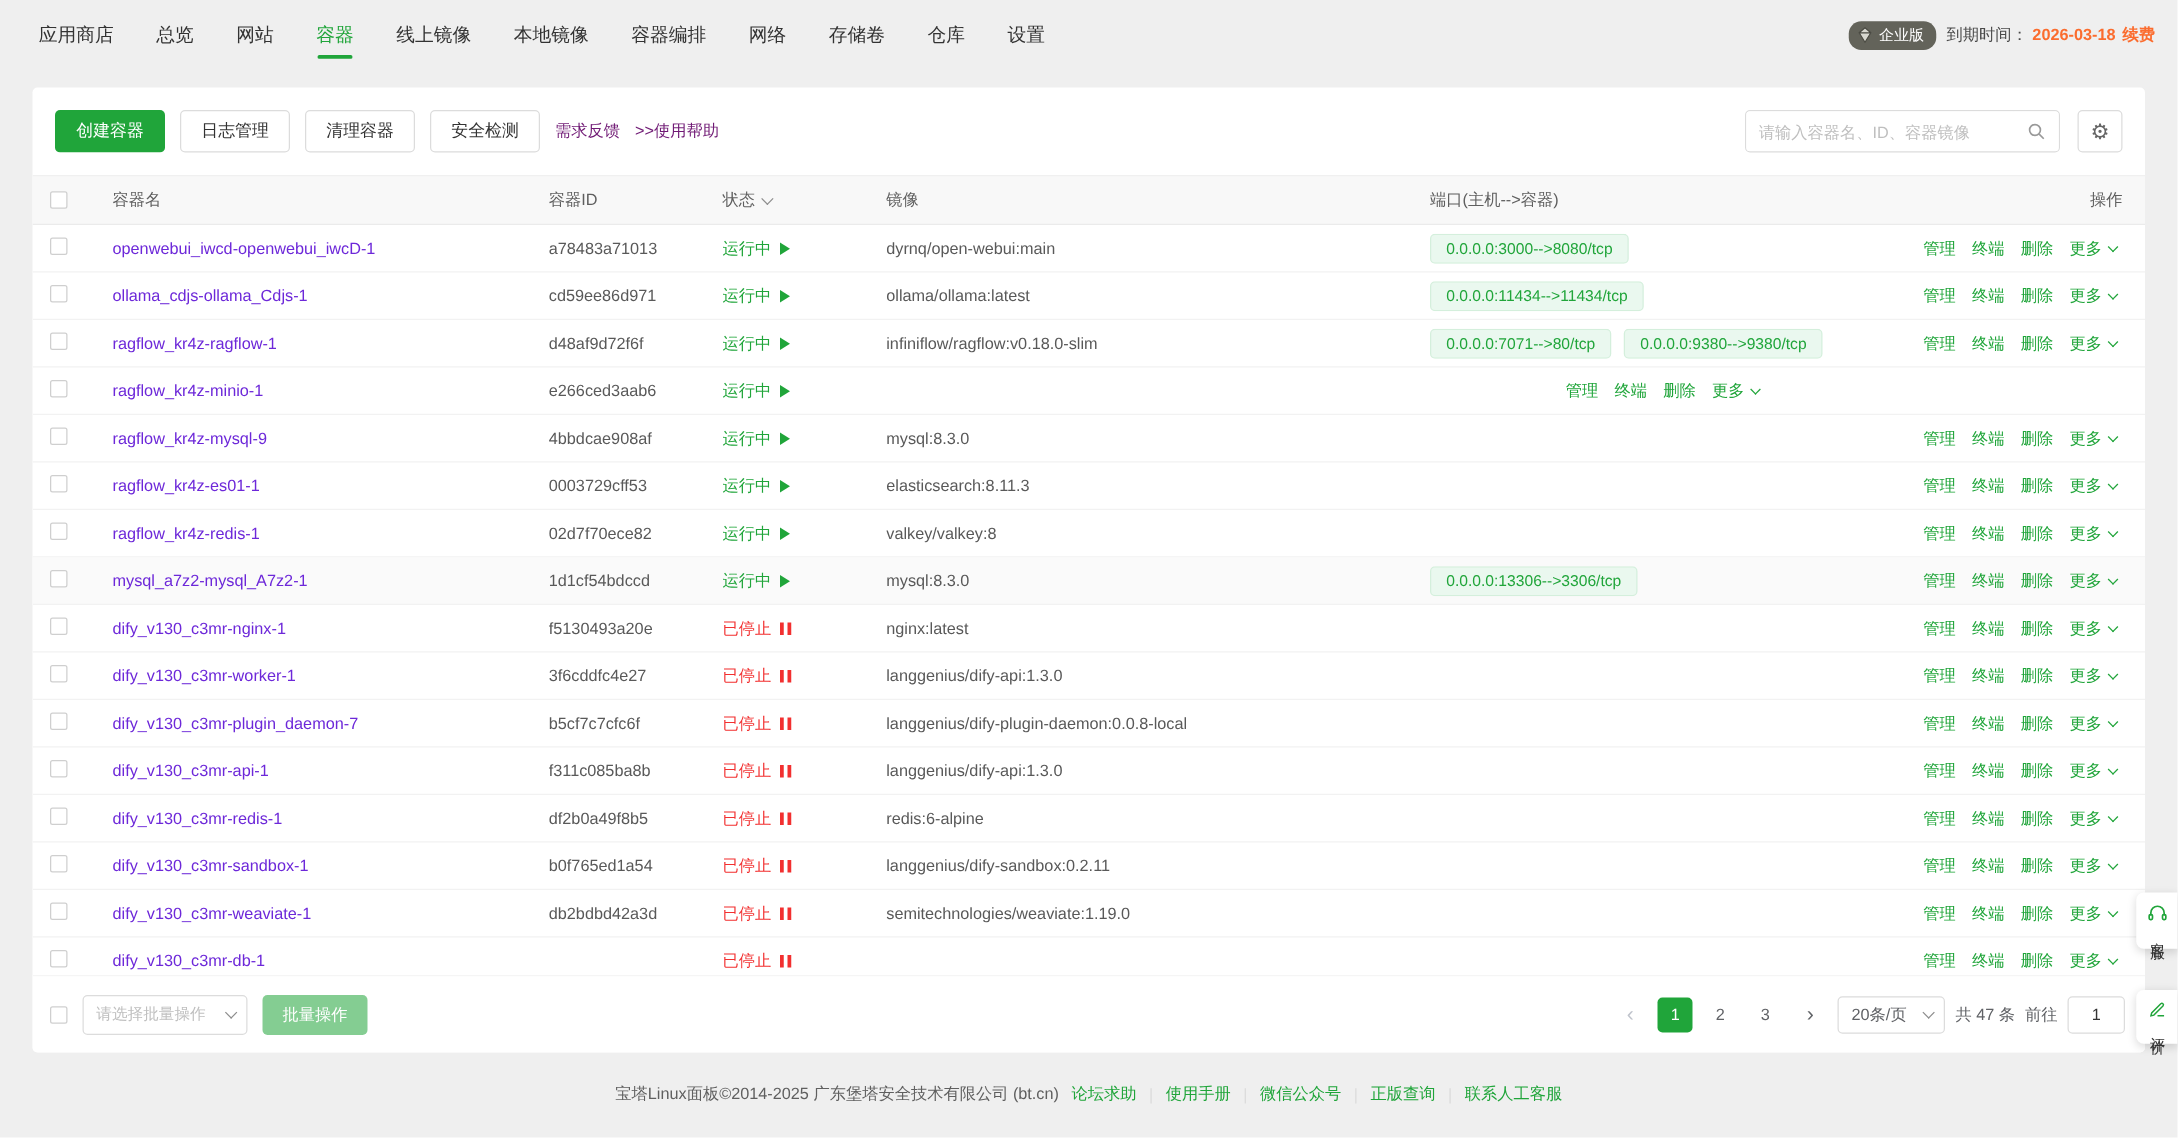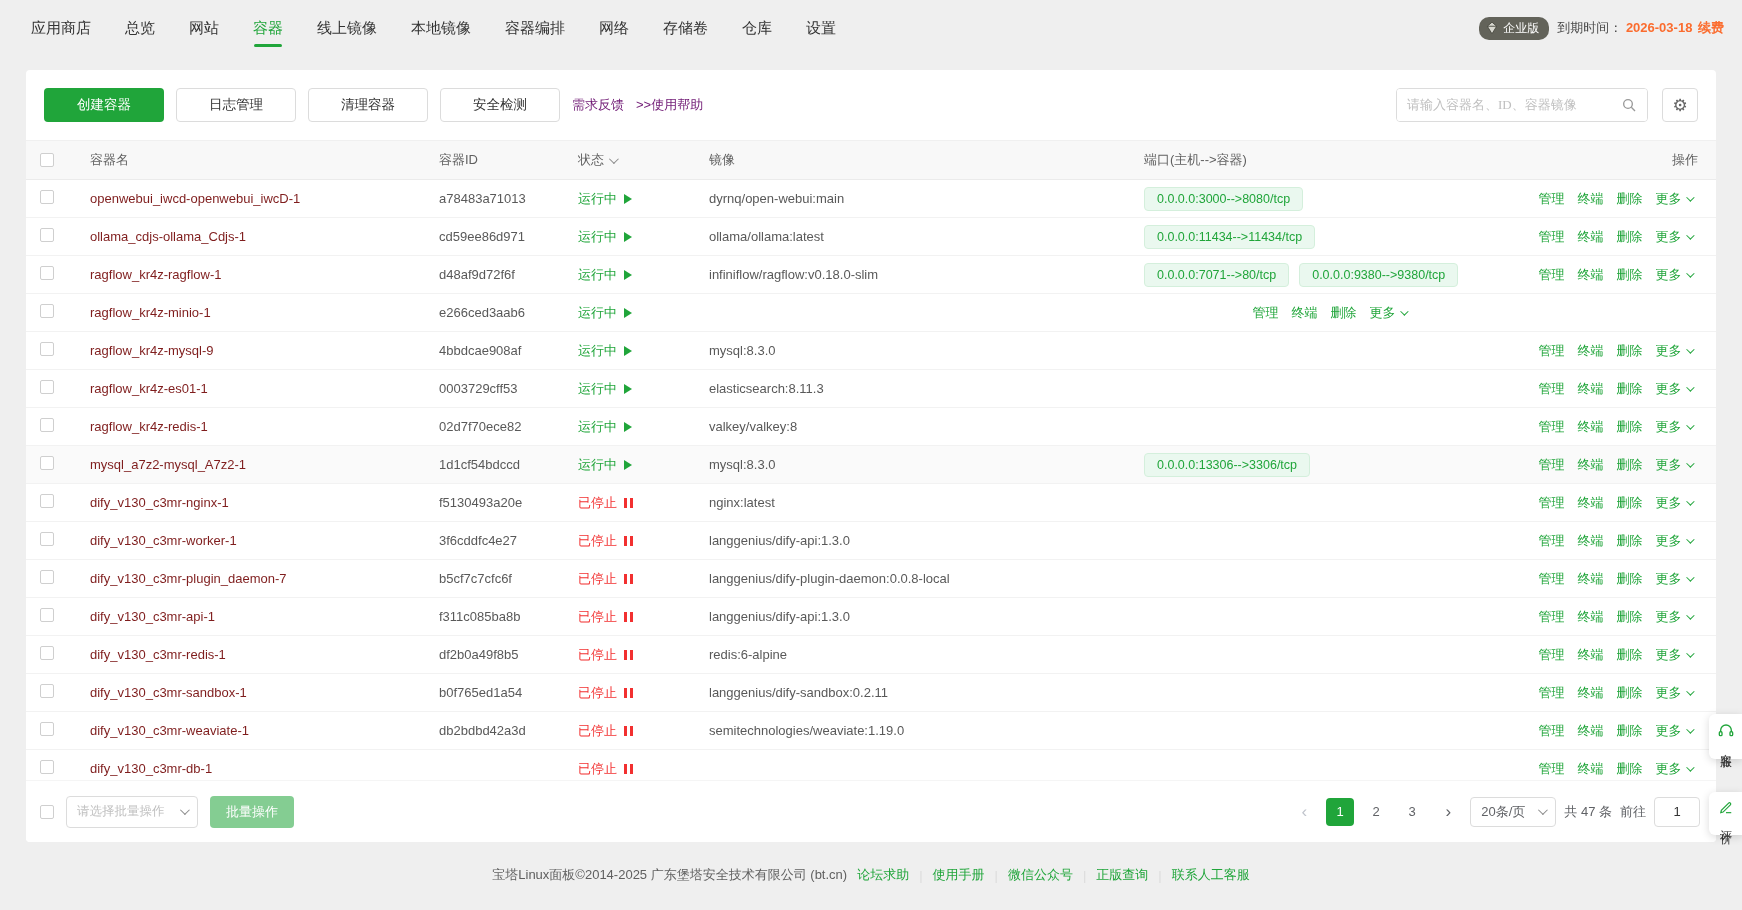--- a/index.html
+++ b/index.html
@@ -17,42 +17,42 @@
   .plan-badge{display:inline-flex;align-items:center;gap:4px;background:#63635a;color:#fff;border-radius:10px;padding:3px 10px 3px 6px;font-size:12px}
   .expiry-label{color:#4a4a4a}
   .expiry-date{color:#fb6c2e;font-weight:bold}
   .renew-link{color:#fb6c2e;font-weight:bold;margin-left:2px}
 
   
   .card{margin:14px 26px 0;background:#fff;border-radius:4px;height:772px;display:flex;flex-direction:column;overflow:hidden}
 
   
   .toolbar{display:flex;align-items:center;gap:12px;padding:18px;flex:0 0 auto}
-  .btn{height:34px;display:inline-flex;align-items:center;padding:0 32px;border-radius:4px;font-size:13.5px;cursor:pointer;border:1px solid transparent;white-space:nowrap}
+  .btn{height:34px;display:inline-flex;align-items:center;padding:0 16px;border-radius:4px;font-size:13.5px;cursor:pointer;border:1px solid transparent;white-space:nowrap}
   .btn-primary{background:#20a53a;color:#fff}
   .btn-outline{background:#fff;border-color:#dcdcdc;color:#333}
   .link-green{color:#701a75;font-size:13px;white-space:nowrap}
   .toolbar-right{margin-left:auto;display:flex;align-items:center;gap:14px}
   .search-group{display:flex;align-items:center;width:252px;height:34px;border:1px solid #dcdcdc;border-radius:4px;background:#fff;overflow:hidden}
-  .search-group input{flex:1;border:0;outline:0;height:100%;padding:0 10px;font-size:13px;color:#333;font-family:Liberation Serif, serif}
+  .search-group input{flex:1;border:0;outline:0;height:100%;padding:0 10px;font-size:13px;color:#333;font-family:Liberation Sans, sans-serif}
   .search-group input::placeholder{color:#bfbfbf}
   .icon-btn{width:36px;height:100%;display:flex;align-items:center;justify-content:center;cursor:pointer;background:#fff;border:0}
   .gear-btn{width:36px;height:34px;border:1px solid #dcdcdc;border-radius:4px;background:#fff;display:flex;align-items:center;justify-content:center;font-size:17px;color:#666;cursor:pointer}
 
   
   .tgrid{display:grid;grid-template-columns:56px 357px 139px 131px 435px 1fr 200px;align-items:center}
   .thead{height:40px;background:#f8f8f8;border-top:1px solid #f0f0f0;border-bottom:1px solid #ebebeb;color:#5f5f5f;font-size:13px;flex:0 0 auto}
   .th{display:flex;align-items:center;white-space:nowrap}
   .th-ops{justify-content:flex-end;padding-right:18px}
   .tbody{flex:1 1 auto;overflow:hidden}
   .trow{height:38px;border-bottom:1px solid #f2f2f2;font-size:13px}
   .trow.pinned{background:#fafafa}
   .cb{display:inline-block;width:14px;height:14px;border:1px solid #cfcfcf;border-radius:2px;background:#fff;cursor:pointer;margin-left:14px}
   .cell-name{position:relative;padding-left:8px;display:flex;align-items:center;overflow:hidden}
-  .cname{color:#7f1d1d;white-space:nowrap;overflow:hidden;text-overflow:ellipsis}
+  .cname{color:#6d28d9;white-space:nowrap;overflow:hidden;text-overflow:ellipsis}
   .cid,.cimg{color:#595959;white-space:nowrap;overflow:hidden;text-overflow:ellipsis;padding-right:10px}
   .cell-status{display:flex;align-items:center}
   .status-text{white-space:nowrap}
   .play{display:none;width:0;height:0;border-left:8px solid #20a53a;border-top:5px solid transparent;border-bottom:5px solid transparent;margin-left:7px}
   .pause{display:none;width:9px;height:10px;border-left:3px solid #f23030;border-right:3px solid #f23030;margin-left:7px}
   .trow.running .status-text{color:#20a53a}
   .trow.running .play{display:inline-block}
   .trow.stopped .status-text{color:#f23030}
   .trow.stopped .pause{display:inline-block}
   .cell-ports{display:flex;align-items:flex-start;gap:10px;overflow:hidden}

